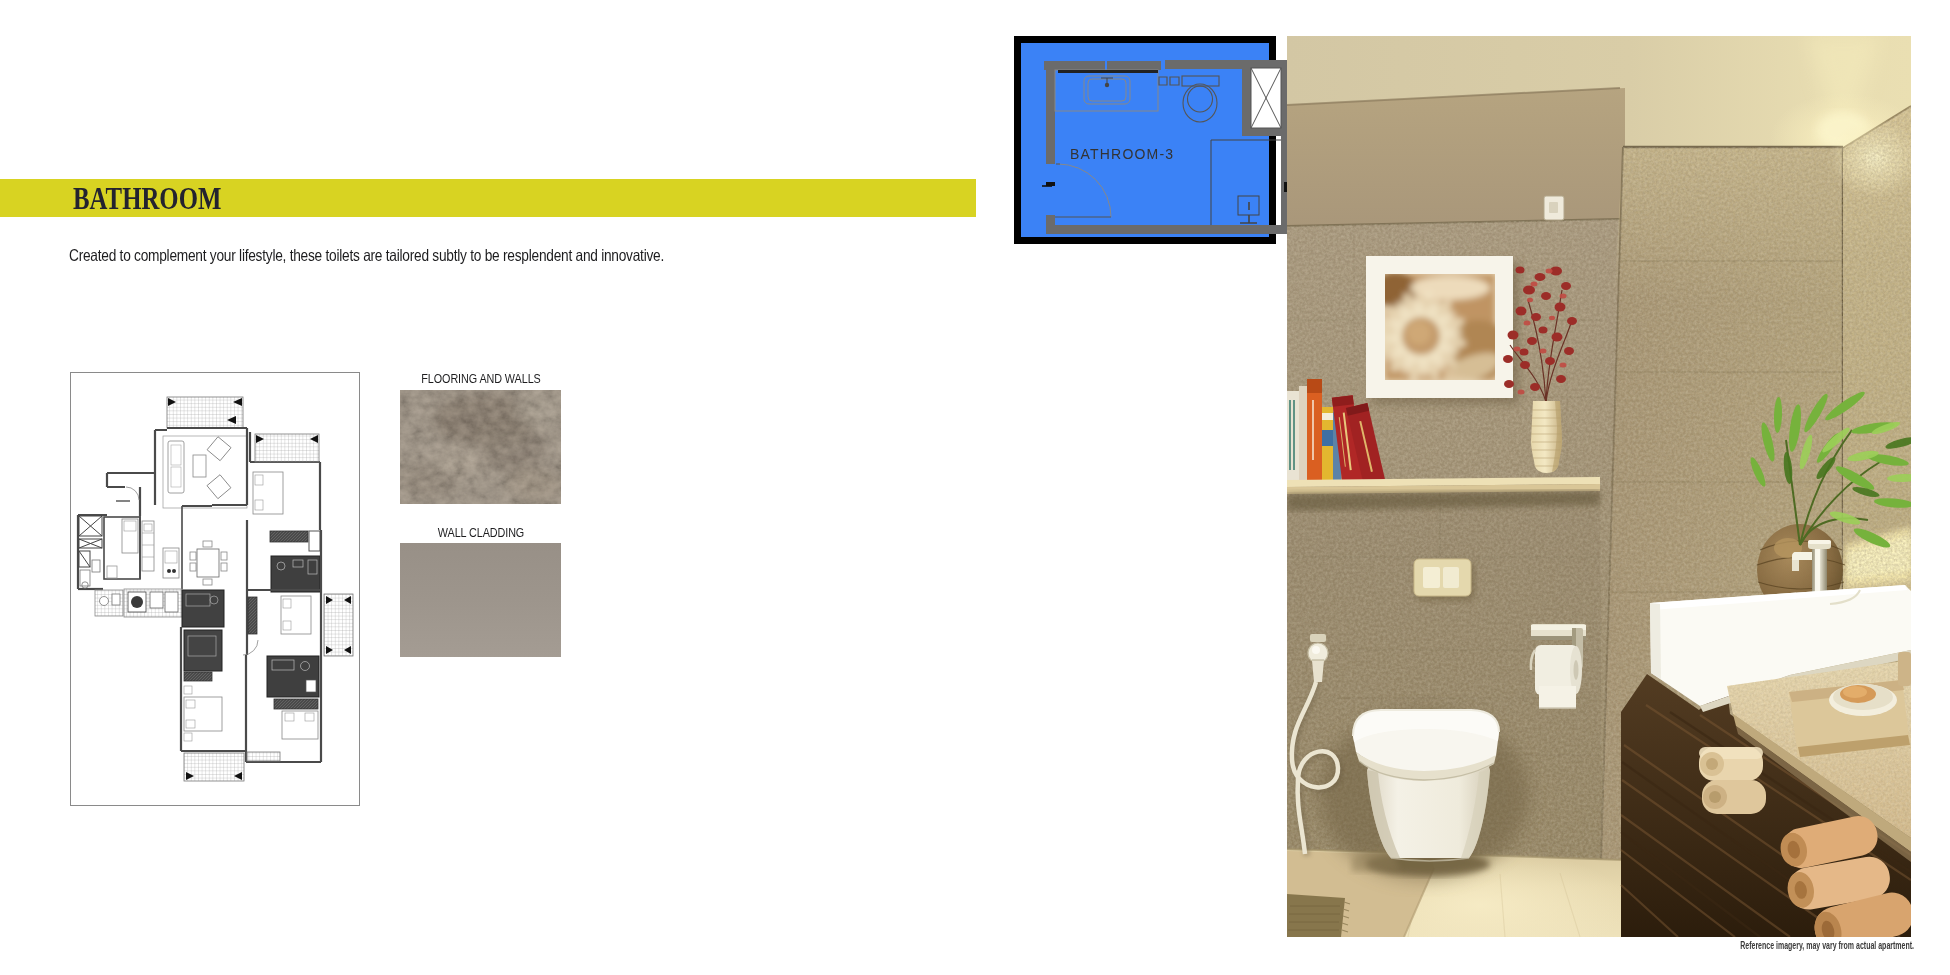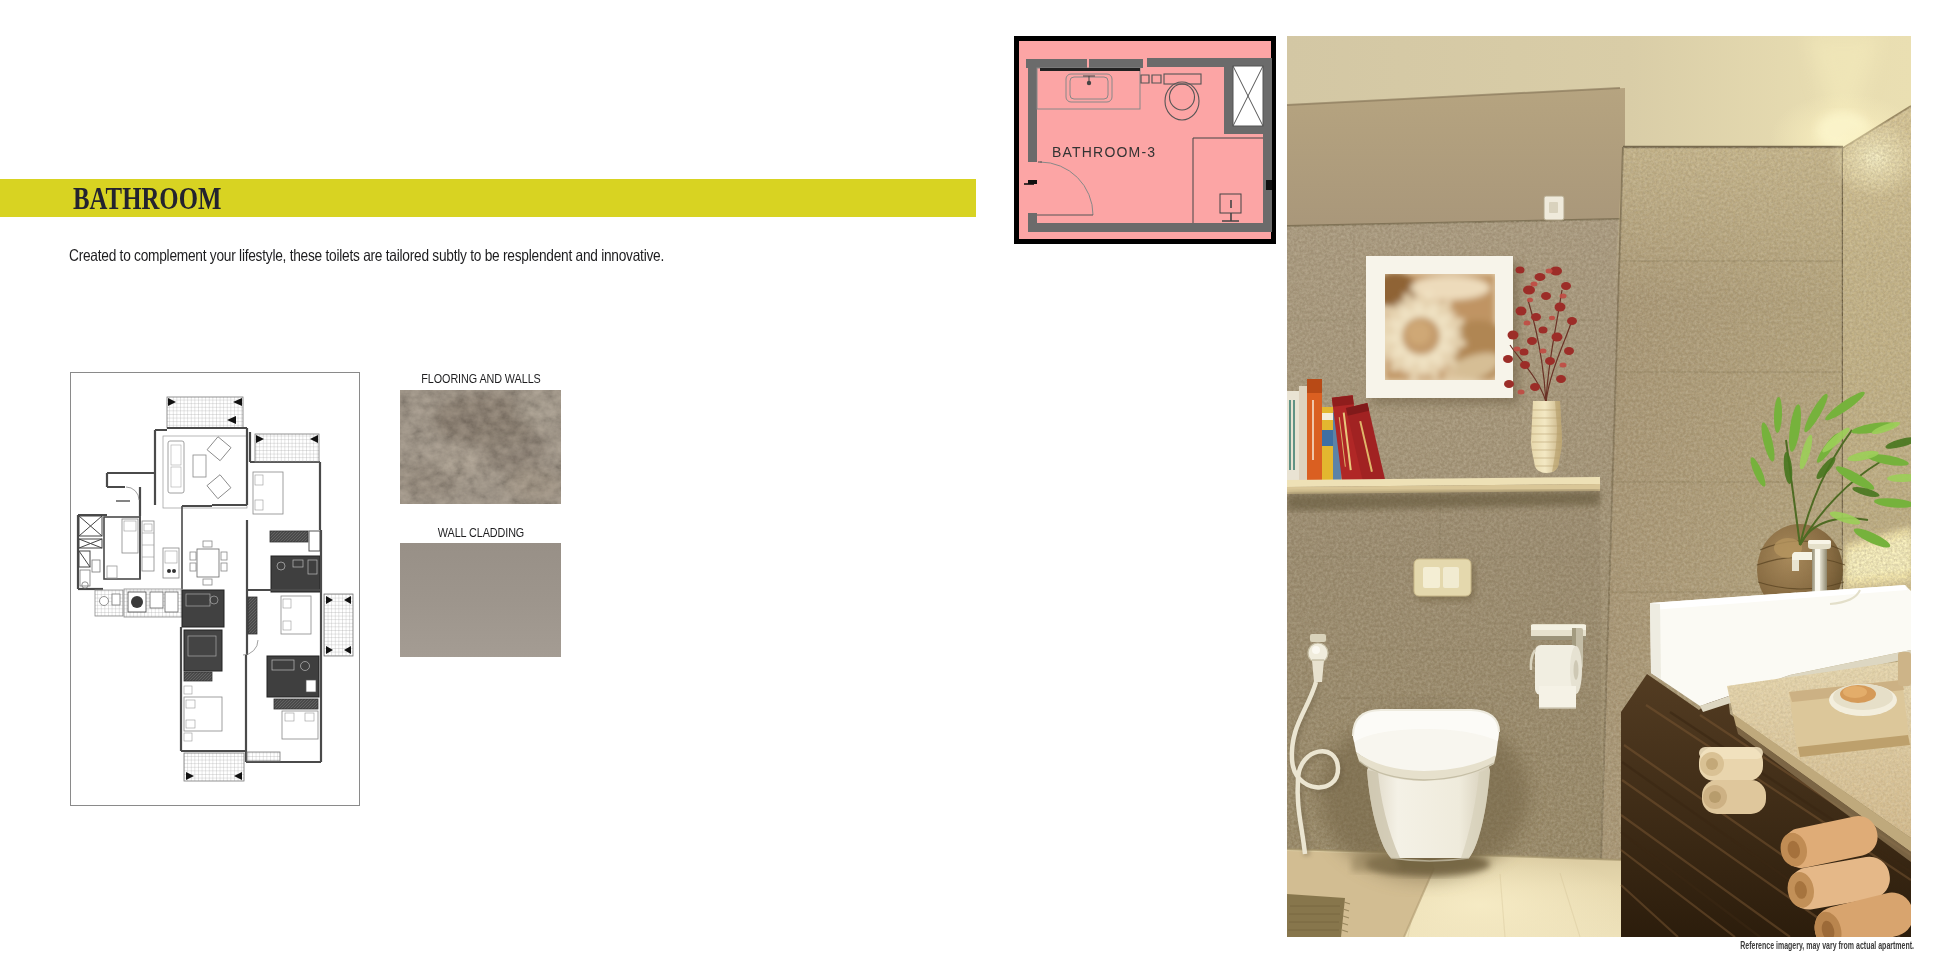--- a/index.html
+++ b/index.html
@@ -208,21 +208,21 @@
 <ellipse cx="135" cy="95" rx="30" ry="16" fill="#a1937f" opacity="0.6"></ellipse>
 </g>
 <rect width="161" height="114" filter="url(#swn)" opacity="0.38"></rect>
 </svg>
 </div>
 
 <div class="abs" style="left:400px;top:525px;width:162px;text-align:center;font-size:13.5px;letter-spacing:-0.1px;color:#1d1d1f;transform:scaleX(0.80);transform-origin:50% 0;white-space:nowrap;">WALL CLADDING</div>
 
 <div class="abs" style="left:400px;top:543px;width:161px;height:114px;background:linear-gradient(180deg,#989087 0%,#9d958c 50%,#a49c93 100%);"></div>
 
-<div class="abs" style="left:1014px;top:36px;width:262px;height:208px;background:#fca5a5;border:5px solid #000000;box-sizing:border-box;">
+<div class="abs" style="left:1014px;top:36px;width:262px;height:208px;background:#3b82f6;border:7px solid #000000;box-sizing:border-box;padding-left:16px;">
 <svg width="260" height="206" viewBox="1015 37 260 206" xmlns="http://www.w3.org/2000/svg" style="display:block">
 <g fill="#6b6b6b" stroke="none">
 
 <rect x="1022" y="55" width="61" height="9"></rect>
 
 <rect x="1085" y="55" width="54" height="9"></rect>
 
 <rect x="1143" y="54" width="77" height="9"></rect>
 
 <rect x="1024" y="55" width="9" height="103"></rect>

